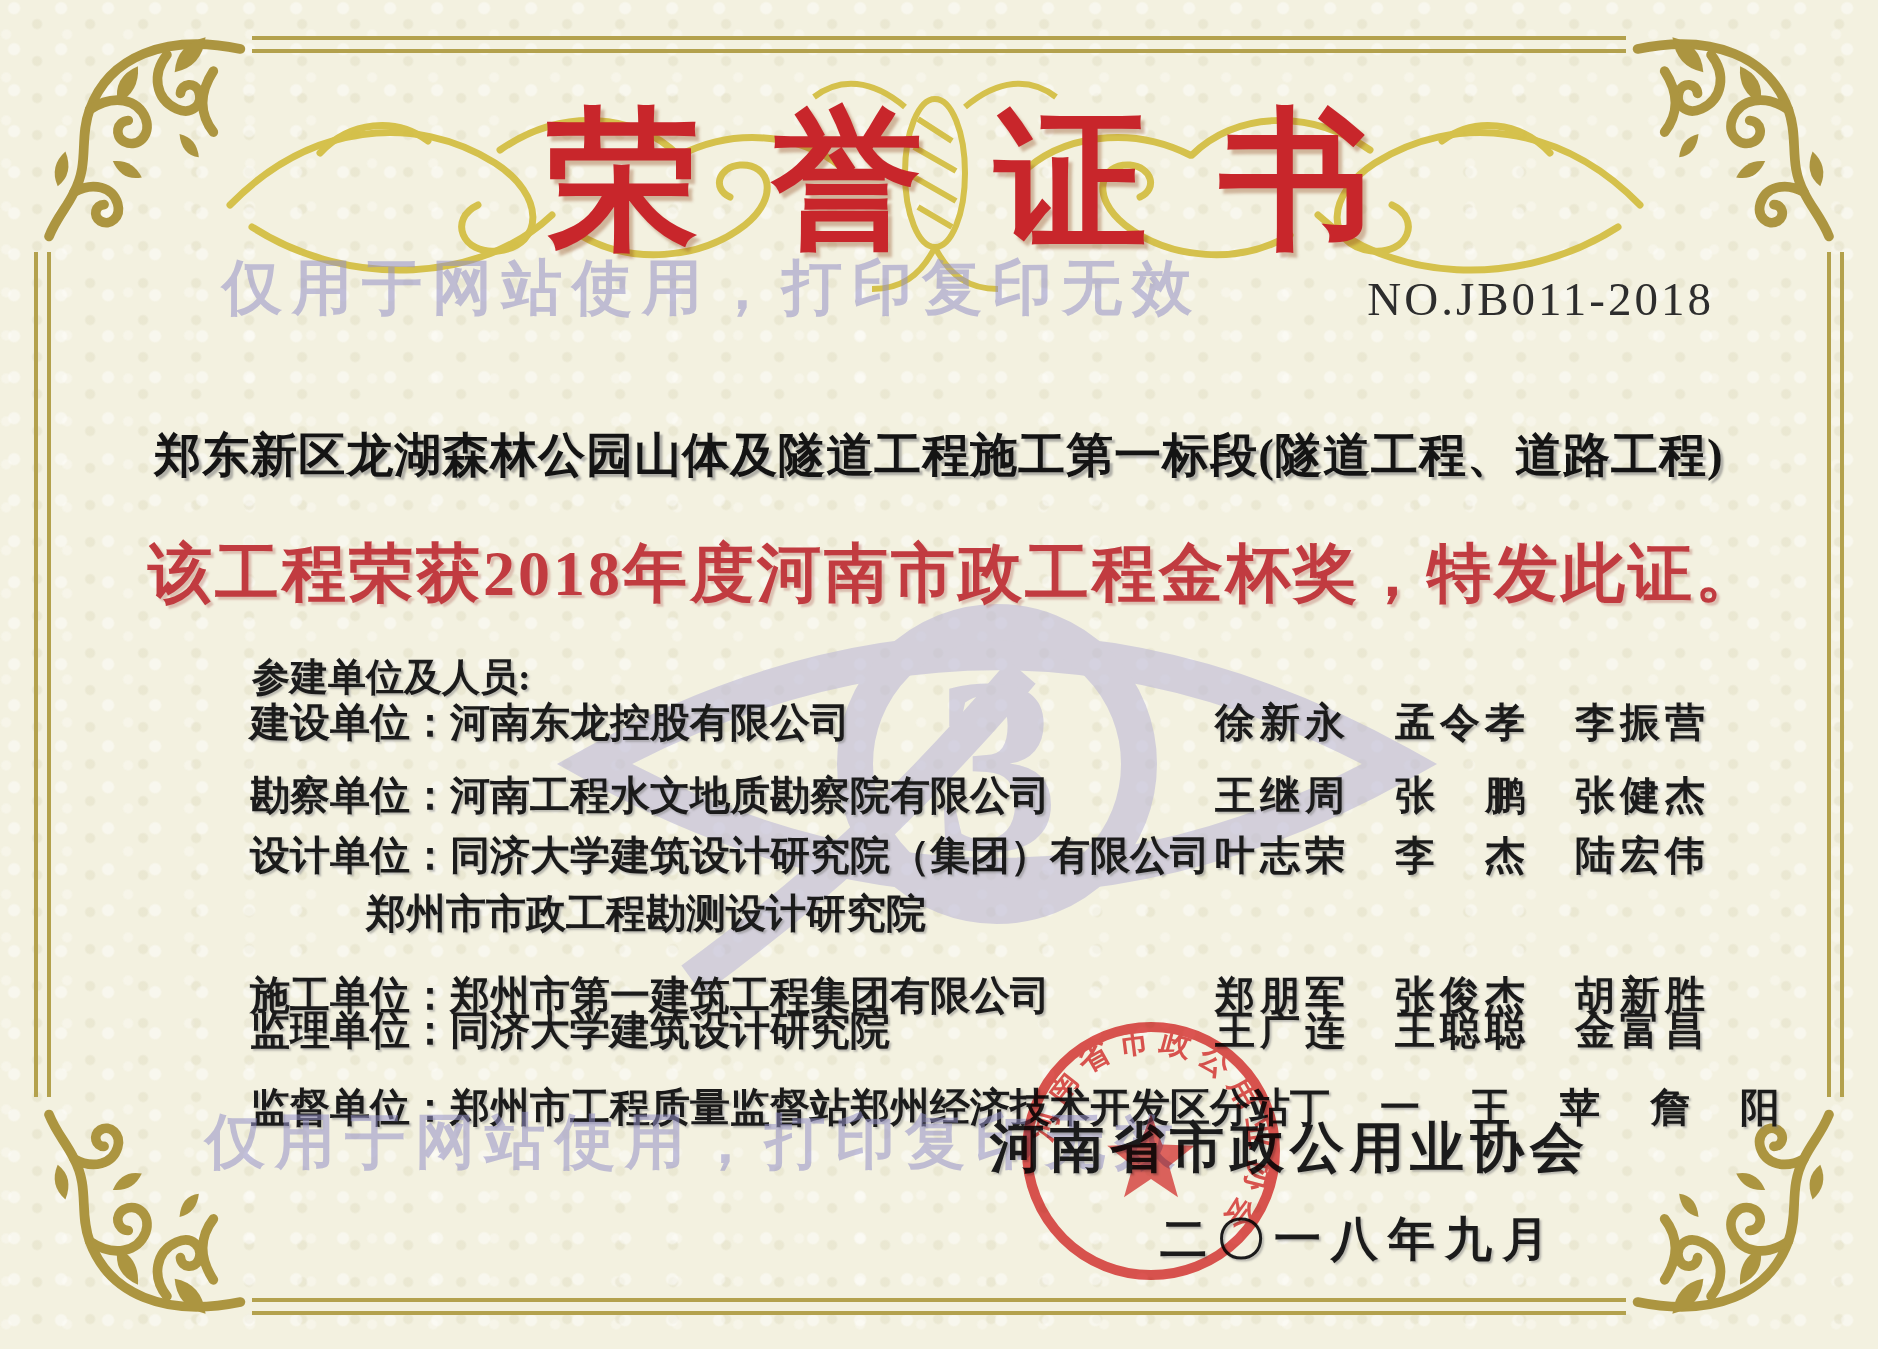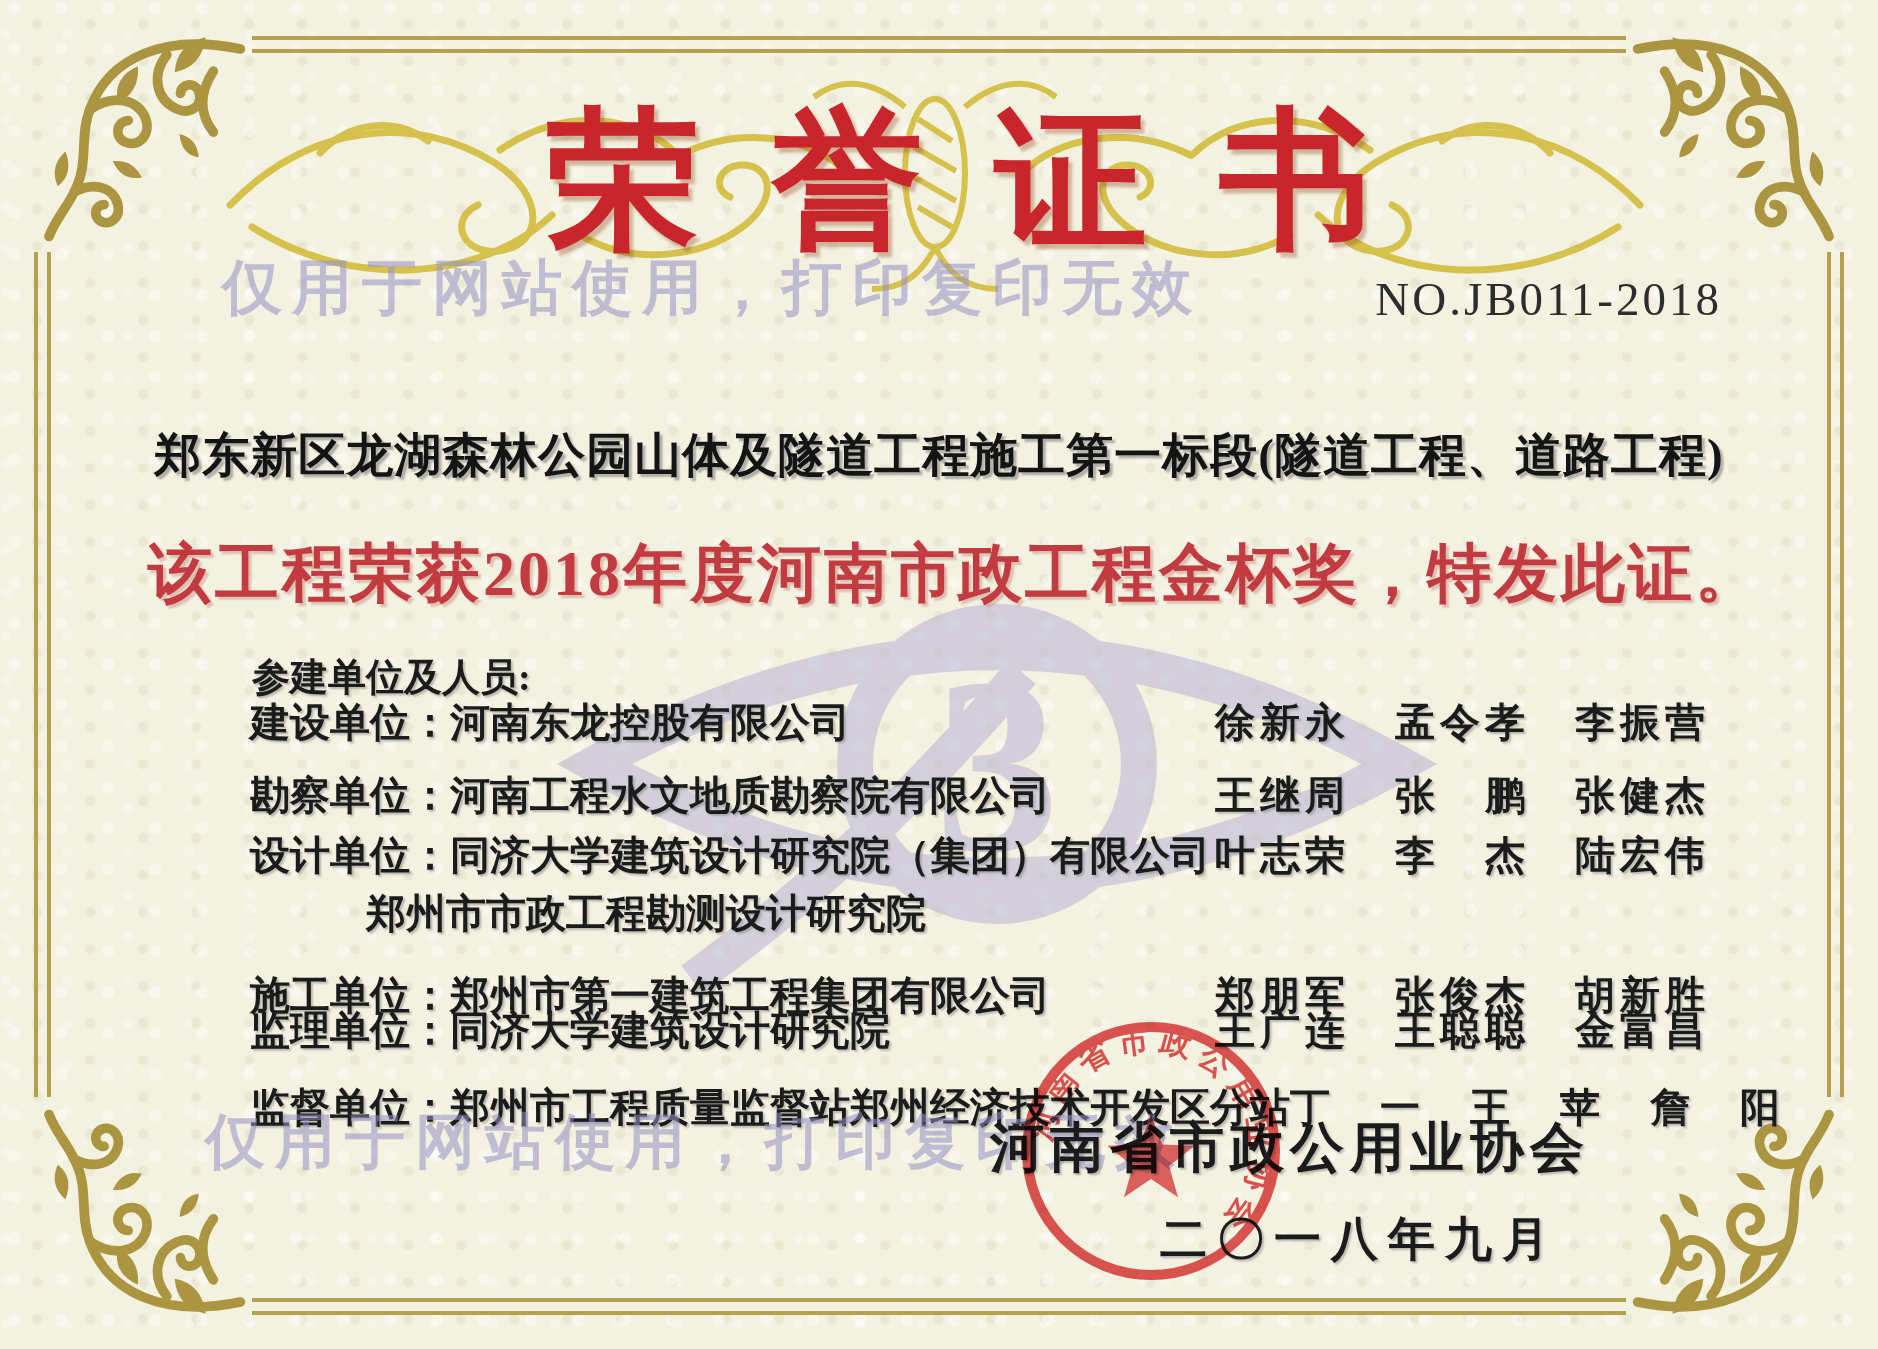--- a/index.html
+++ b/index.html
@@ -40,21 +40,21 @@
   .wmark{
     position:absolute;font-size:60px;font-weight:bold;
     color:rgba(148,143,198,.55);letter-spacing:10px;white-space:nowrap;
     font-family:"Liberation Sans","DejaVu Sans",sans-serif;
   }
   .wmark.top{top:248px;left:222px;}
   .wmark.bottom{top:1102px;left:205px;}
   .logo-wm{position:absolute;top:512px;left:552px;width:890px;height:505px;opacity:.55;}
   
   .cert-no{
-    position:absolute;top:272px;right:156px;
+    position:absolute;top:272px;right:164px;
     font-size:47px;letter-spacing:3px;color:#2d2d2d;
   }
   .project{
     position:absolute;top:424px;left:0;width:100%;text-align:center;
     font-size:47px;font-weight:bold;color:#141414;letter-spacing:1px;
     text-shadow:3px 3px 2px rgba(120,120,120,.55);
   }
   .award{
     position:absolute;top:530px;left:16px;width:100%;text-align:center;
     font-size:64px;font-weight:bold;color:#c13b40;letter-spacing:3px;

